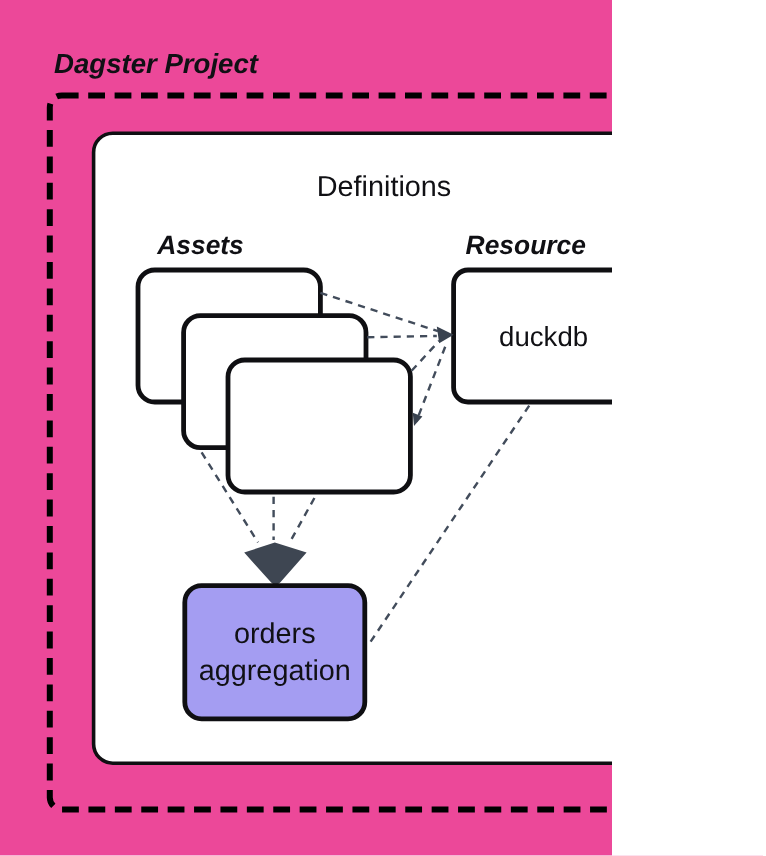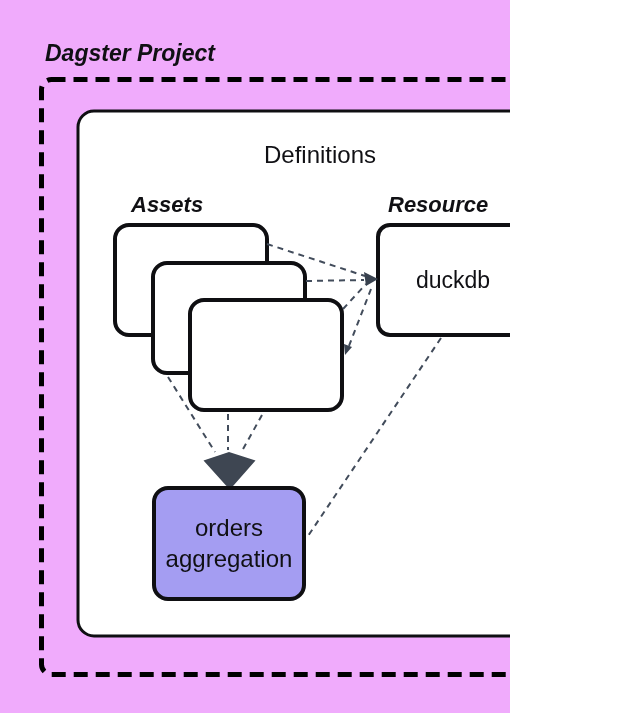--- a/index.html
+++ b/index.html
@@ -4,21 +4,21 @@
 <style>
   html, body {
     margin: 0;
     padding: 0;
     background: #ffffff;
   }
   #canvas {
     position: relative;
     width: 510px;
     height: 713px;
-    background: #f0abfc;
+    background: #ec4899;
     overflow: hidden;
     font-family: "Liberation Sans", sans-serif;
   }
   svg { display: block; }
   .t-title {
     font-family: "Liberation Sans", sans-serif;
     font-style: italic;
     font-weight: 600;
     font-size: 23px;
     fill: #101014;

